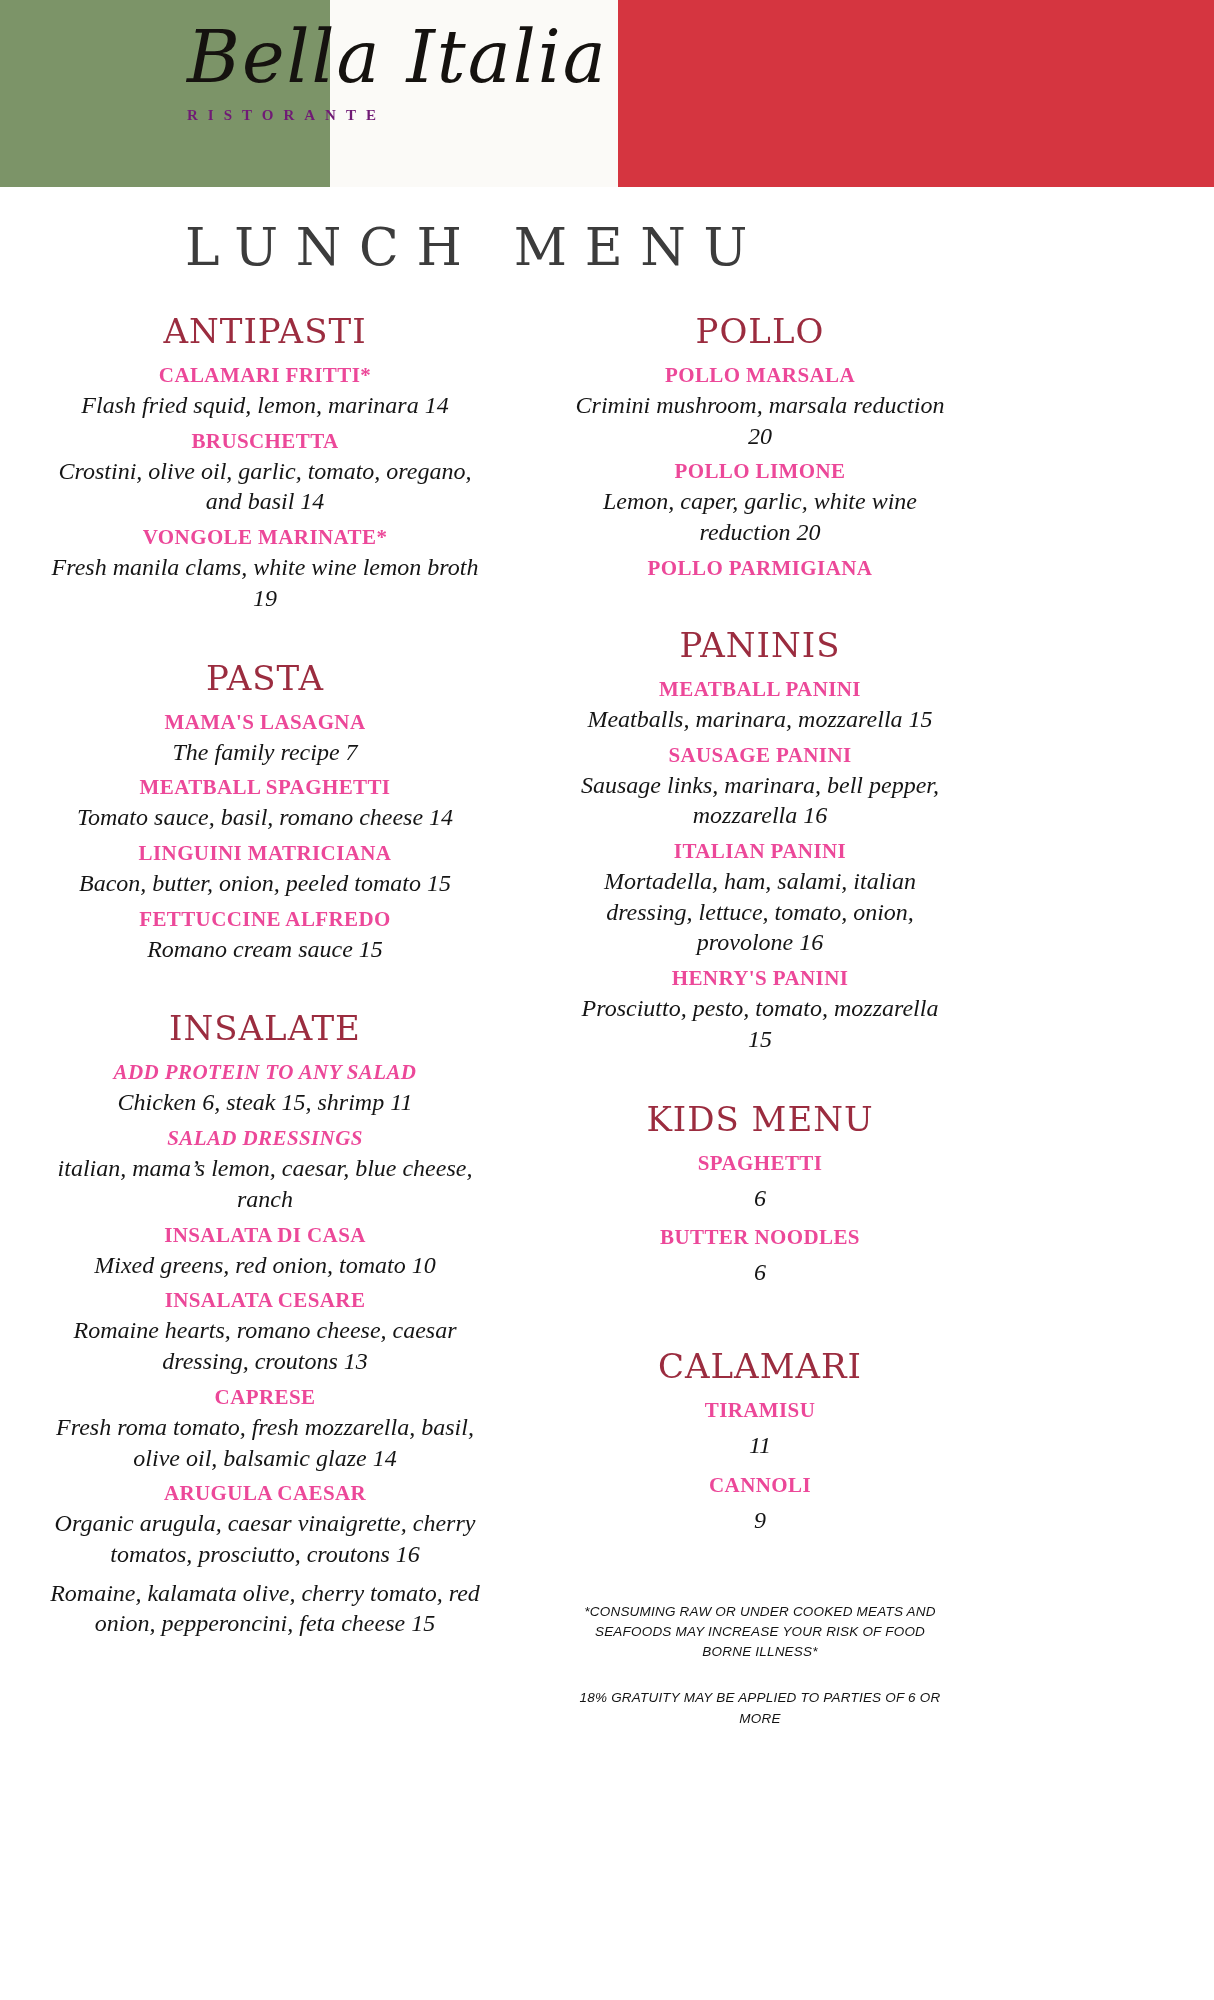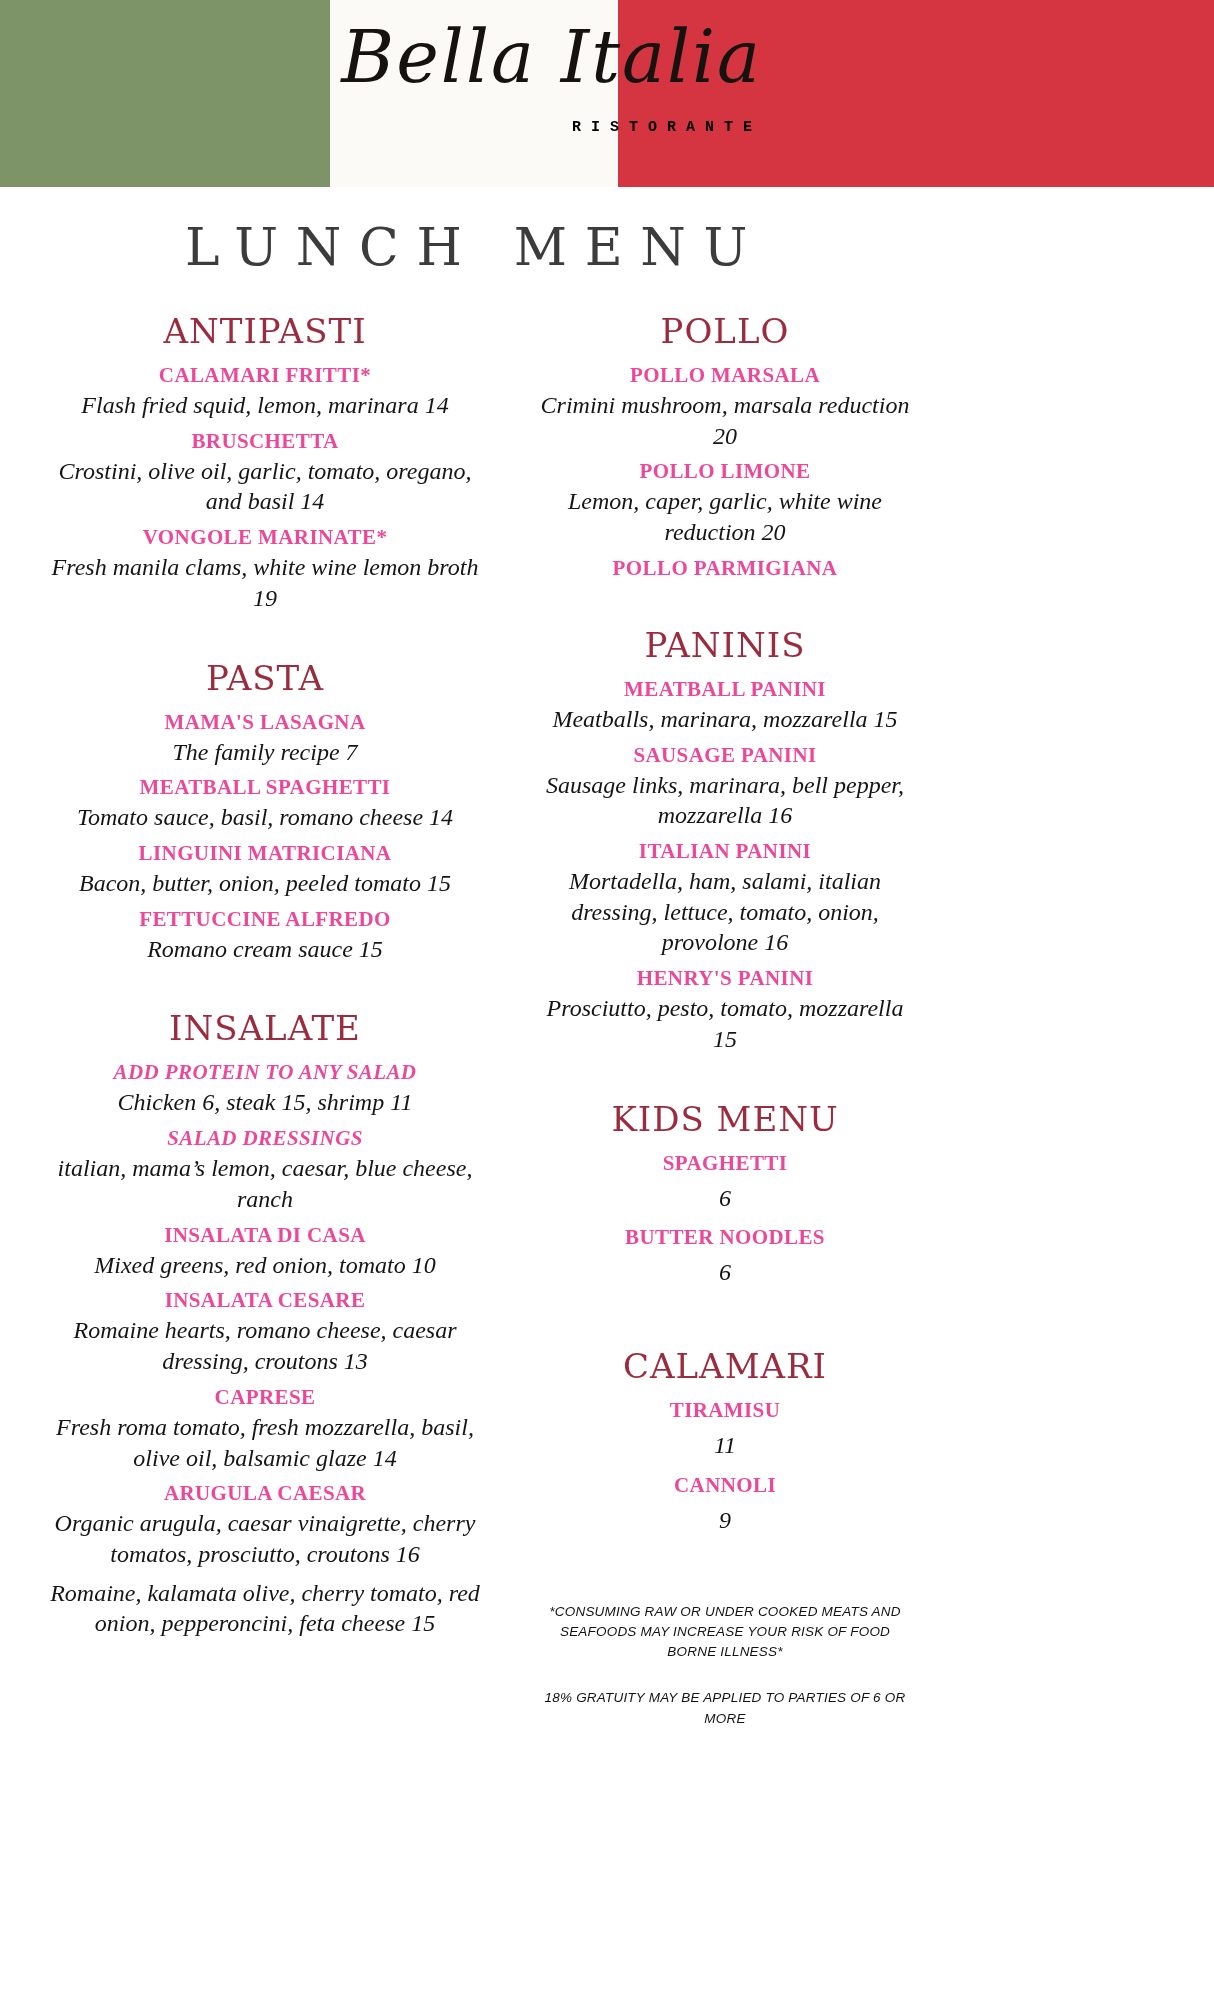--- a/index.html
+++ b/index.html
@@ -23,57 +23,58 @@
   .flag{
     position:relative;
     width:100%;height:187px;
     display:flex;
   }
   .stripe-green{width:330px;height:100%;background:var(--flag-green);}
   .stripe-white{width:288px;height:100%;background:var(--flag-white);}
   .stripe-red{flex:1;height:100%;background:var(--flag-red);}
   .logo{
     position:absolute;
-    left:212px;top:18px;width:550px;
-    text-align:right;
+    left:187px;top:18px;width:550px;
+    text-align:left;
   }
   .logo-script{
     font-family:"DejaVu Serif",serif;
     font-style:italic;
     font-size:72px;
     line-height:1.1;
     color:#15120f;
     letter-spacing:2px;
     white-space:nowrap;
   }
   .logo-sub{
-    margin-top:22px;
-    font-family:Liberation Mono, monospace;
+    margin-top:10px;
+    font-family:Liberation Serif, serif;
     font-size:15px;
     font-weight:600;
     letter-spacing:10px;
-    color:#000000;
+    color:#701a75;
   }
   
   .page-title{
     width:950px;
     margin:30px 0 0 0;
     text-align:center;
     font-family:"DejaVu Serif",serif;
     font-weight:400;
     font-size:52px;
     letter-spacing:0.34em;
     color:#3c3c3c;
     white-space:nowrap;
   }
   
   .columns{
     display:flex;
     align-items:flex-start;
     margin:34px 0 0 50px;
+    gap:35px;
   }
   .col{text-align:center;}
   .col-left{width:430px;margin-right:55px;}
   .col-right{width:380px;padding-top:0;}
   .menu-section{margin-bottom:44px;}
   .section-title{
     font-family:"DejaVu Serif",serif;
     font-weight:500;
     font-size:34px;
     letter-spacing:1px;

